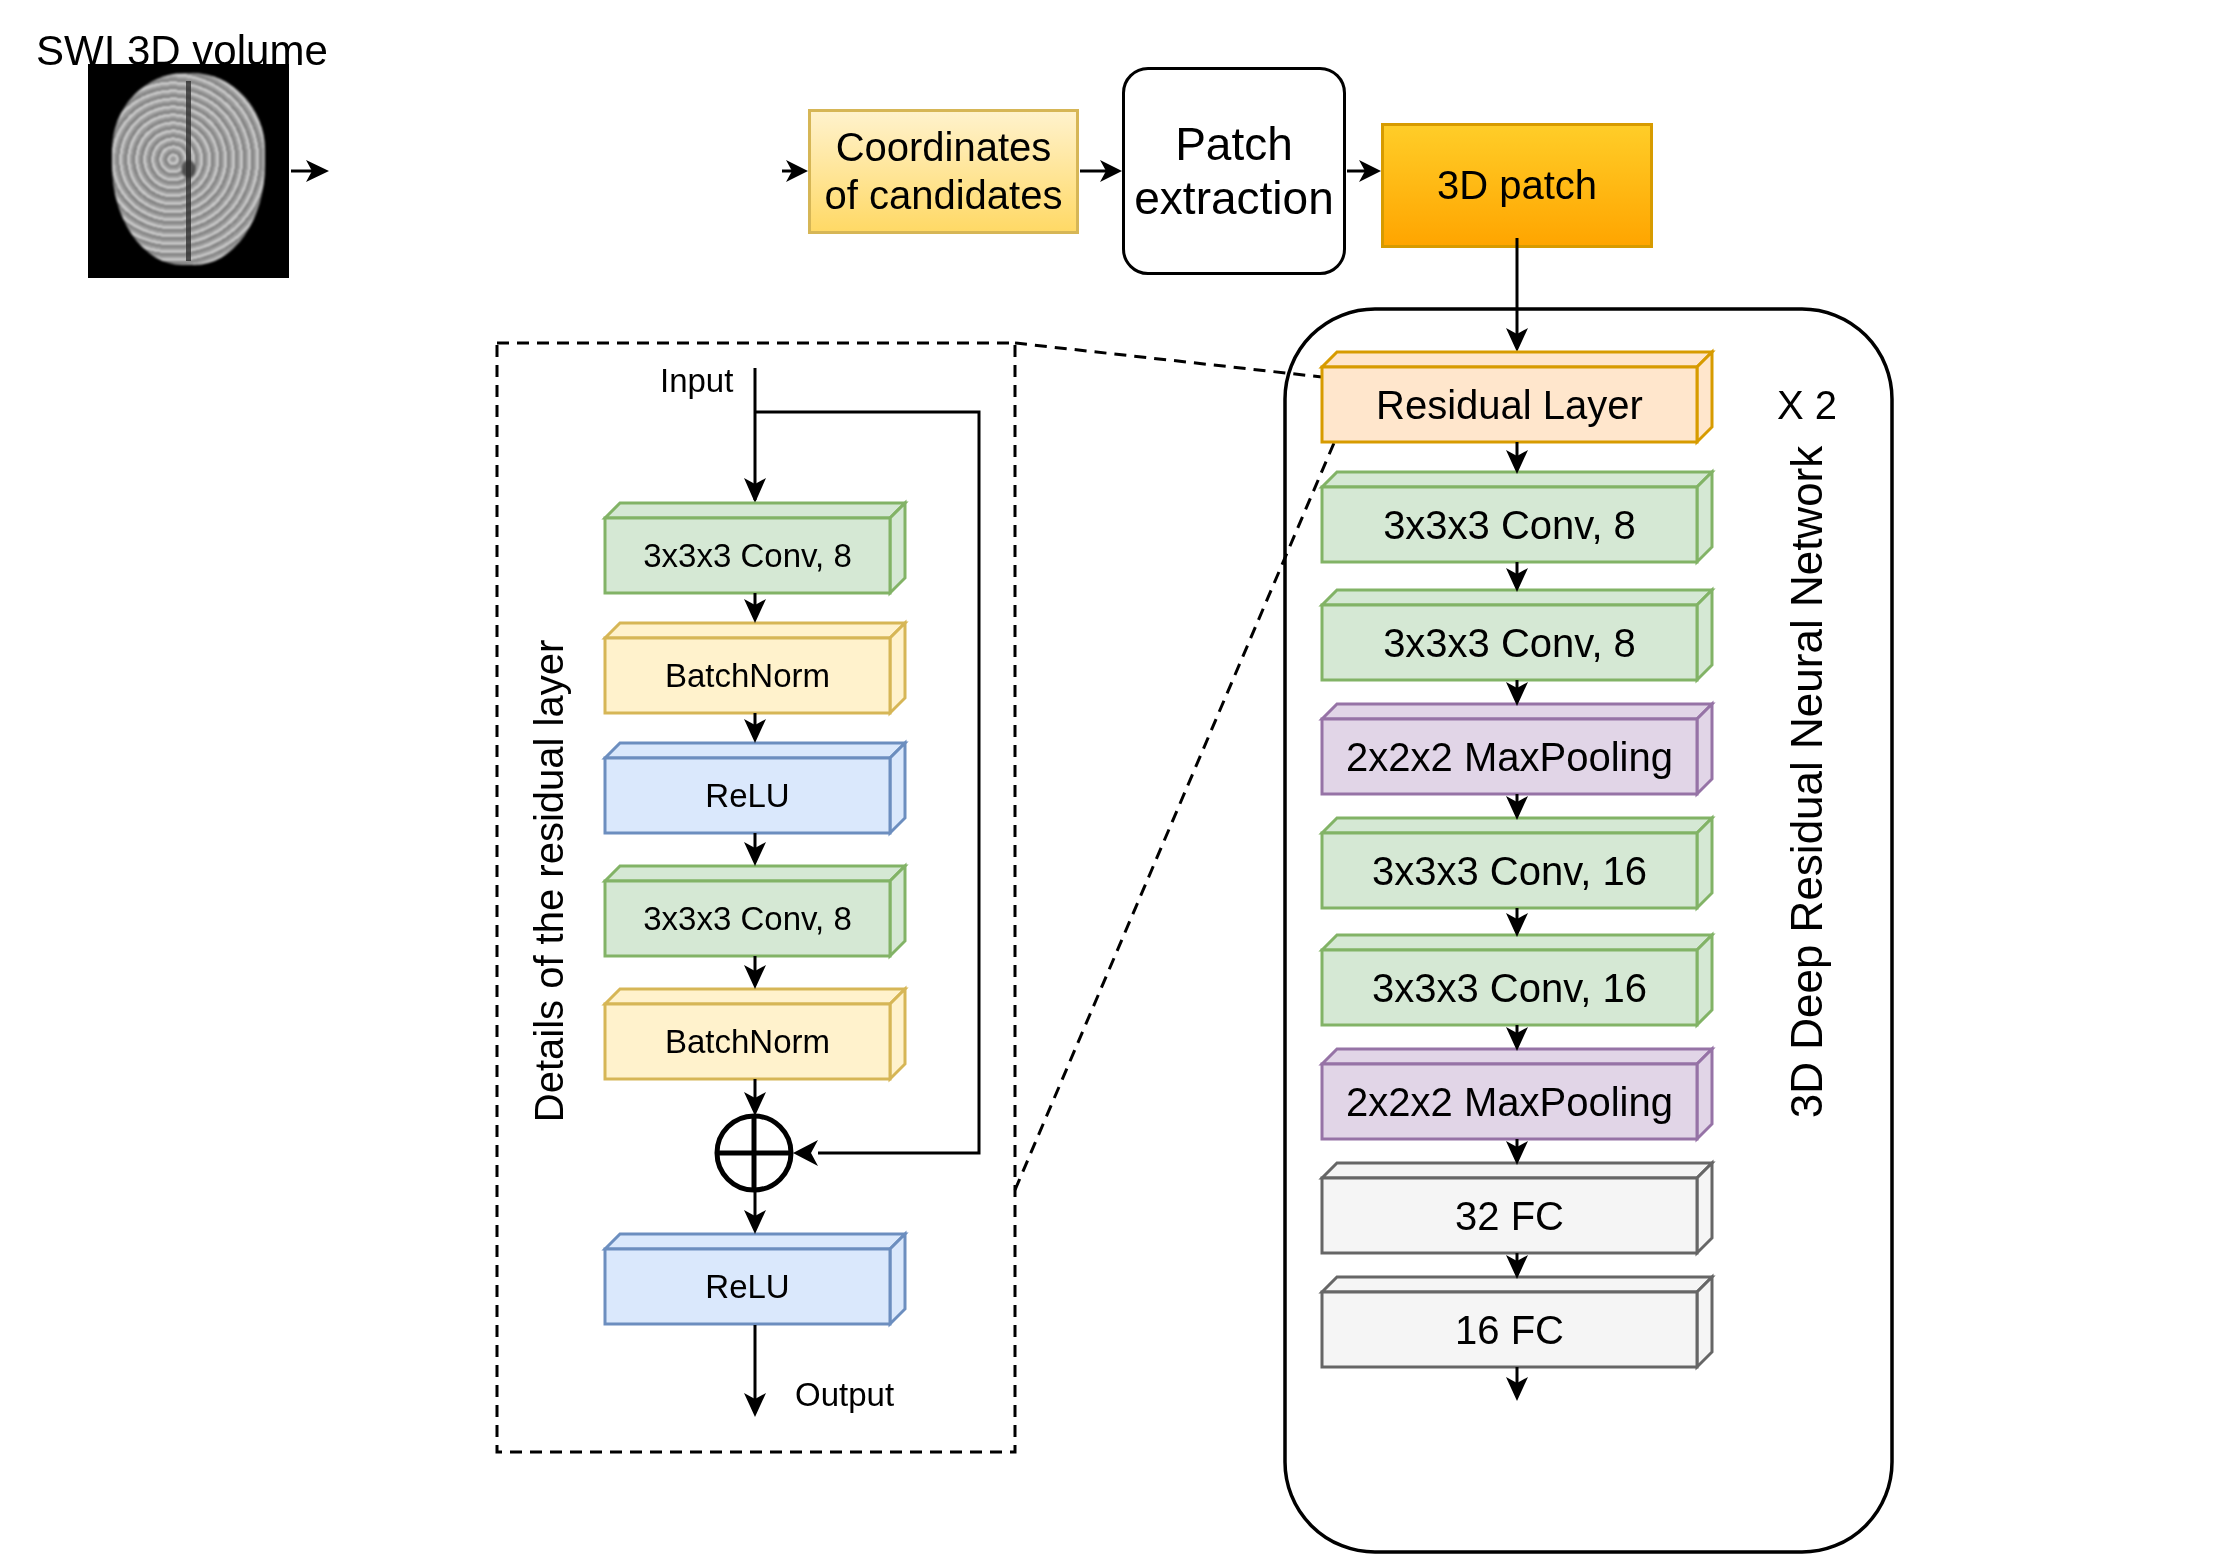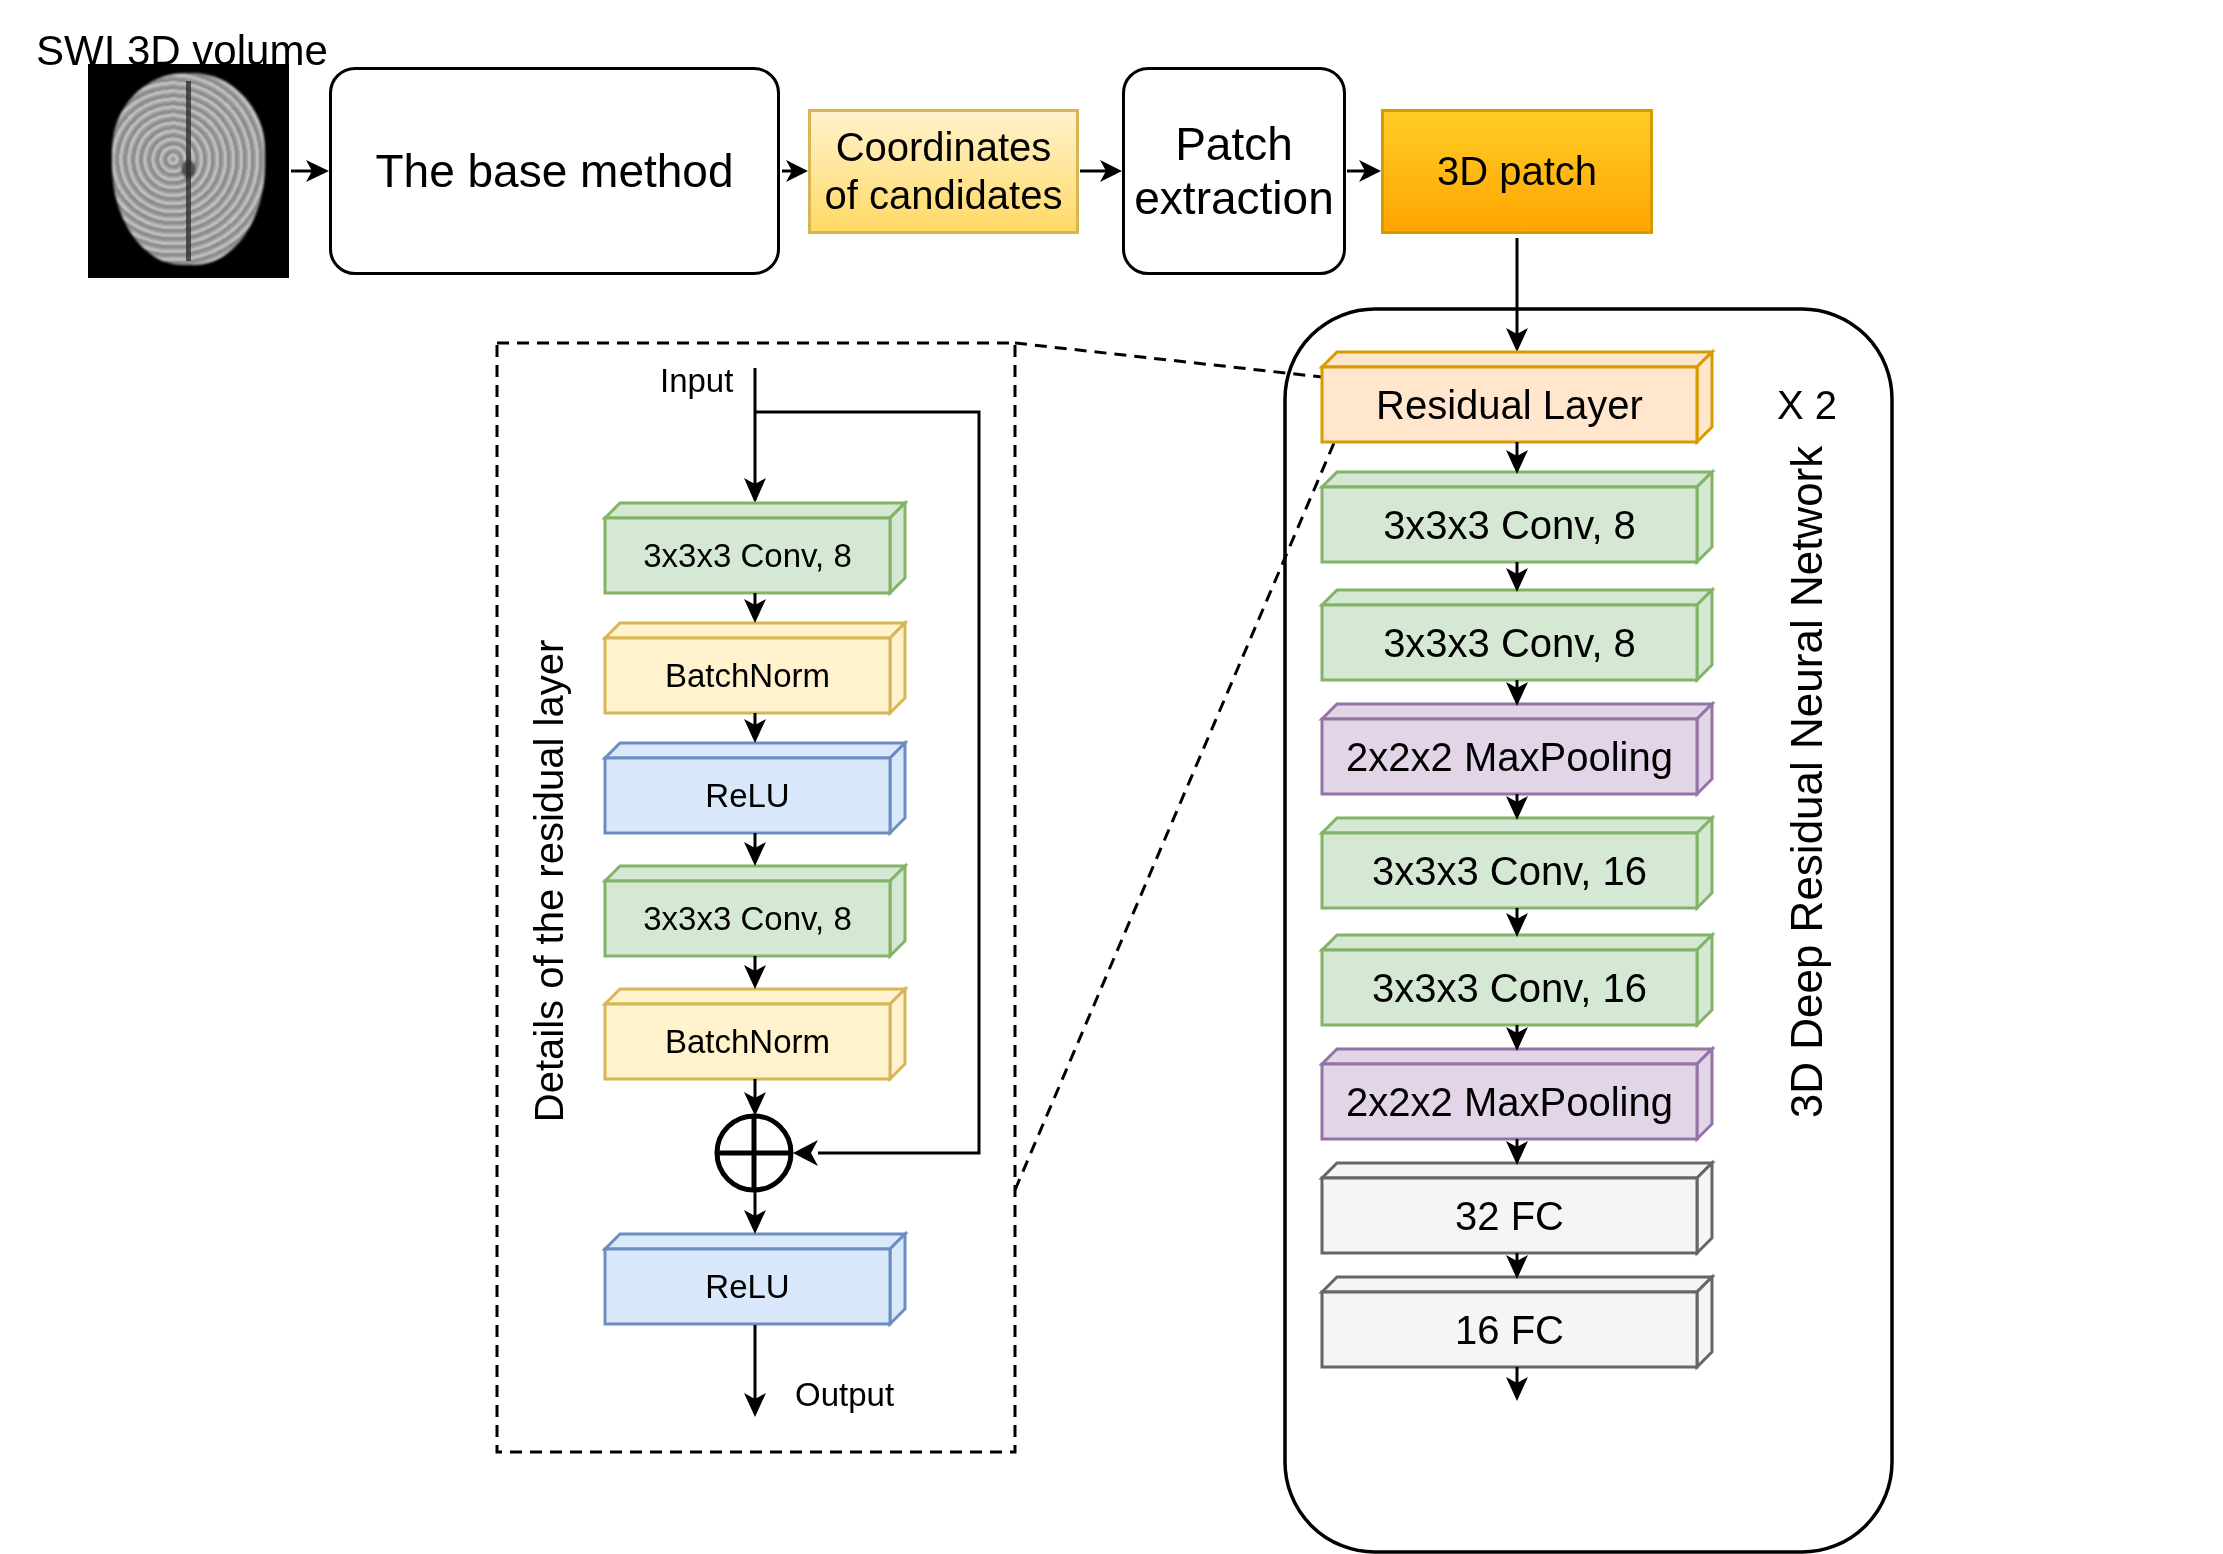--- a/index.html
+++ b/index.html
@@ -4,21 +4,21 @@
 <style>
   html, body { margin: 0; padding: 0; background: #ffffff; }
   body { width: 2223px; height: 1554px; position: relative; overflow: hidden;
          font-family: "Liberation Sans", "DejaVu Sans", sans-serif; color: #000; }
   #stage { position: absolute; left: 0; top: 0; width: 2223px; height: 1338px; }
   .lbl { position: absolute; white-space: nowrap; line-height: 1; }
   .flowbox { position: absolute; box-sizing: border-box; display: flex; align-items: center;
              justify-content: center; text-align: center; line-height: 1.18; }
   .rounded { border: 3px solid #000; border-radius: 26px; background: #fff; }
   .coords { border: 3px solid #d6b656; background: linear-gradient(#fff2cc, #ffd966); }
-  .patch3d { border: 3px solid #d79b00; background: linear-gradient(#ffcd28, #ffa500); }
+  .patch3d { border: 3px solid #d79b00; background: linear-gradient(#ffcd28, #ffa500); margin-top: 14px; }
   .binout { border: 3px solid #6c8ebf; background: linear-gradient(#dae8fc, #7ea6e0); }
   .brain { position: absolute; background: #000; overflow: hidden; }
   .brain-inner { position: absolute; left: 12%; top: 4%; width: 76%; height: 90%;
     border-radius: 48% 48% 46% 46% / 40% 40% 52% 52%;
     background:
       radial-gradient(ellipse at 50% 50%, rgba(70,70,70,0.9) 0 6%, transparent 7%),
       repeating-radial-gradient(circle at 40% 45%, #9a9a9a 0 3px, #c9c9c9 3px 6px, #7b7b7b 6px 8px),
       #aaa;
     filter: blur(0.8px); }
   .brain-mid { position: absolute; left: 49%; top: 8%; width: 2%; height: 84%; background: rgba(40,40,40,0.75); }
@@ -31,23 +31,20 @@
 
 <div id="stage">
 
   <div class="lbl" style="left:36px; top:30px; font-size:42px;">SWI 3D volume</div>
 
   <div class="brain" style="left:88px; top:64px; width:201px; height:214px;">
     <div class="brain-inner"></div>
     <div class="brain-mid"></div>
   </div>
 
-  <div class="flowbox rounded" style="left:329px; top:67px; width:451px; height:208px; font-size:46px;">
-    <span>The base method</span>
-  </div>
 
   <div class="flowbox coords" style="left:808px; top:109px; width:271px; height:125px; font-size:40px; white-space:pre;">
     <span>Coordinates
 of candidates</span>
   </div>
 
   <div class="flowbox rounded" style="left:1122px; top:67px; width:224px; height:208px; font-size:46px; white-space:pre;">
     <span>Patch
 extraction</span>
   </div>

